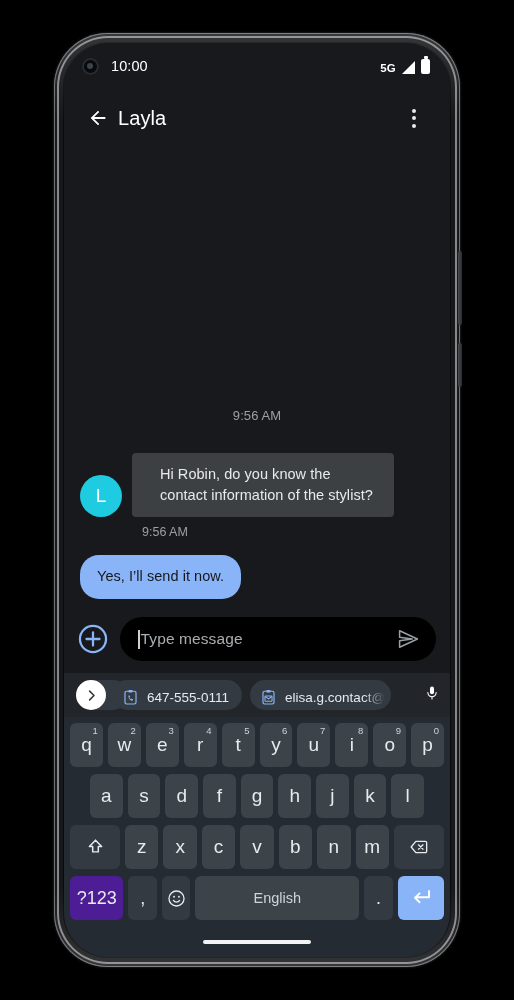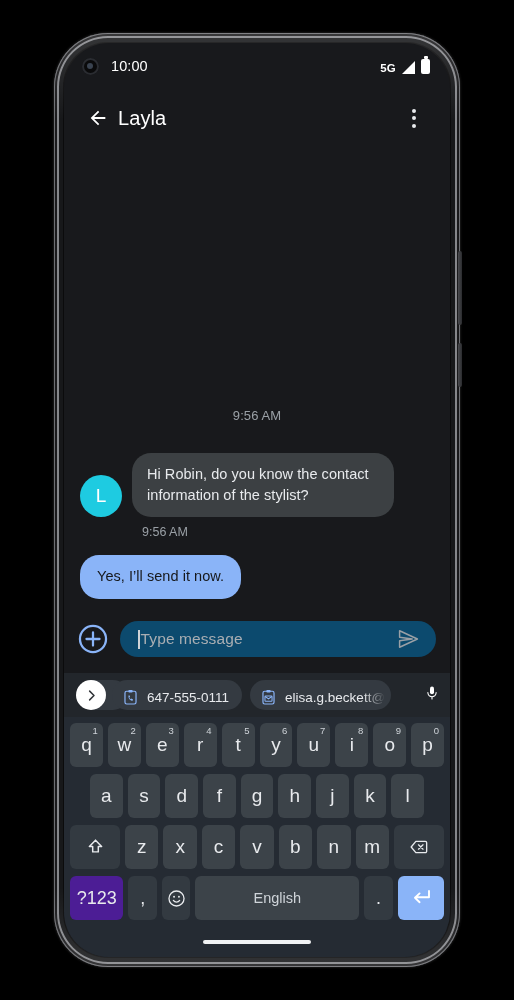--- a/index.html
+++ b/index.html
@@ -129,22 +129,22 @@
   }
   .row-in { display: flex; align-items: flex-end; gap: 10px; }
   .avatar {
     width: 42px; height: 42px; border-radius: 50%;
     background: #1ecbe1; color: #ffffff;
     display: flex; align-items: center; justify-content: center;
     font-size: 19px; font-weight: 400; flex: 0 0 auto;
   }
   .bubble-in {
     background: #3c4043; color: #e8eaed;
-    border-radius: 19px;
-    padding: 11px 15px 12px 15px;
+    border-radius: 4px;
+    padding: 11px 15px 12px 28px;
     font-size: 14.5px; line-height: 1.42;
     max-width: 262px; letter-spacing: .05px;
   }
   .stamp-in {
     color: #9aa0a6; font-size: 12.5px;
     margin: 8px 0 0 62px;
   }
   .row-out { display: flex; margin-top: 16px; }
   .bubble-out {
     background: #8ab4f8; color: #16181b;
@@ -155,22 +155,22 @@
   }
 
   
   .compose {
     flex: 0 0 auto; height: 68px;
     display: flex; align-items: center;
     padding: 0 14px 0 12px; gap: 10px;
   }
   .plus-btn { width: 34px; height: 34px; flex: 0 0 auto; }
   .input-pill {
-    flex: 1 1 auto; height: 36px;
-    background: #0c4a6e; border-radius: 26px;
+    flex: 1 1 auto; height: 44px;
+    background: #000000; border-radius: 26px;
     display: flex; align-items: center;
     padding: 0 14px 0 18px;
   }
   .caret {
     width: 1.6px; height: 19px; background: #cfd3d7; flex: 0 0 auto;
   }
   .placeholder {
     color: #a9aeb3; font-size: 15.5px; margin-left: 1px;
     flex: 1 1 auto; letter-spacing: .1px;
   }
@@ -332,21 +332,21 @@
         <span class="chip-text">647-555-0111</span>
       </div>
 
       <div class="chip email">
         <svg width="17" height="17" viewBox="0 0 24 24">
           <rect x="4.2" y="3.2" width="15.6" height="18" rx="2.4" fill="none" stroke="#8ab4f8" stroke-width="1.7"></rect>
           <rect x="9" y="1.4" width="6" height="3.4" rx="1.2" fill="#8ab4f8"></rect>
           <rect x="7" y="10" width="10" height="7.2" rx="1" fill="none" stroke="#8ab4f8" stroke-width="1.5"></rect>
           <path d="M7.3 10.6l4.7 3.4 4.7-3.4" fill="none" stroke="#8ab4f8" stroke-width="1.5"></path>
         </svg>
-        <span class="chip-text">elisa.g.beckett@</span>
+        <span class="chip-text">elisa.g.contact@</span>
       </div>
 
       <span class="mic-icon">
         <svg width="16" height="22" viewBox="0 0 24 24">
           <rect x="9" y="2.4" width="6" height="11.4" rx="3" fill="#ffffff"></rect>
           <path d="M5.8 11.4a6.2 6.2 0 0012.4 0M12 17.6V21" fill="none" stroke="#ffffff" stroke-width="1.7" stroke-linecap="round"></path>
         </svg>
       </span>
     </div>
 

